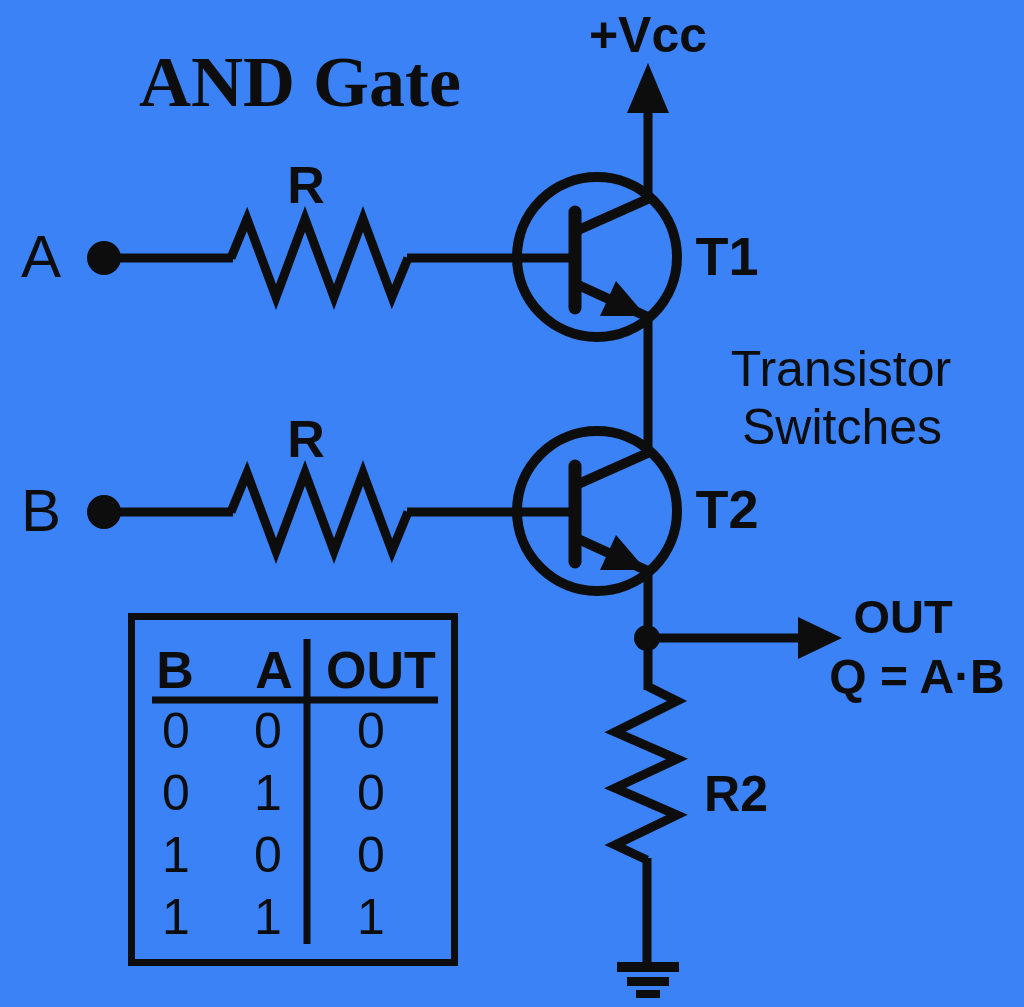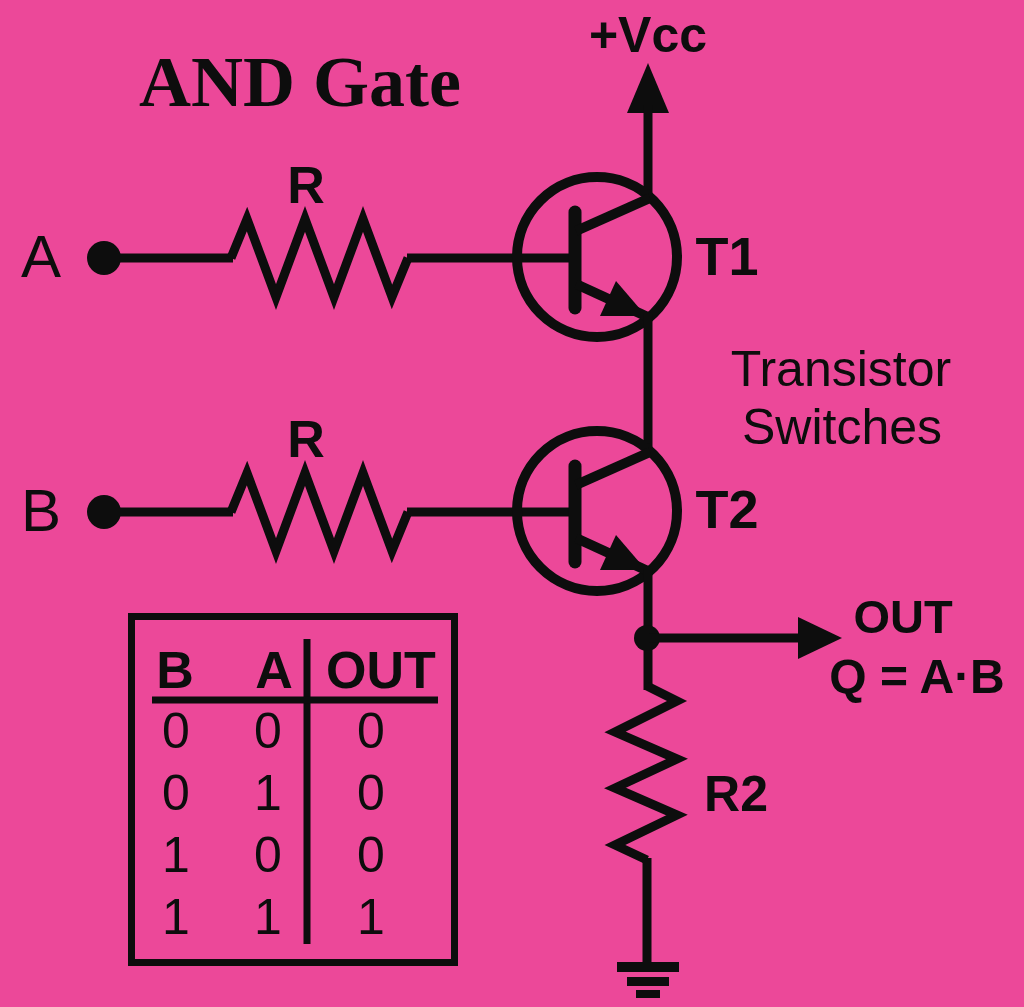--- a/index.html
+++ b/index.html
@@ -1,20 +1,20 @@
 <!DOCTYPE html>
 <html><head>
 <meta charset="utf-8">
 <style>
   html, body { margin: 0; padding: 0; background: #ffffff; }
   #canvas {
     position: relative;
     width: 1024px;
     height: 1007px;
-    background: #ec4899;
+    background: #3b82f6;
     overflow: hidden;
   }
   svg { display: block; }
   text {
     font-family: "Liberation Sans", sans-serif;
     fill: #0d0d0d;
   }
   .mid   { text-anchor: middle; }
   .title {
     font-family: "Liberation Serif", serif;

